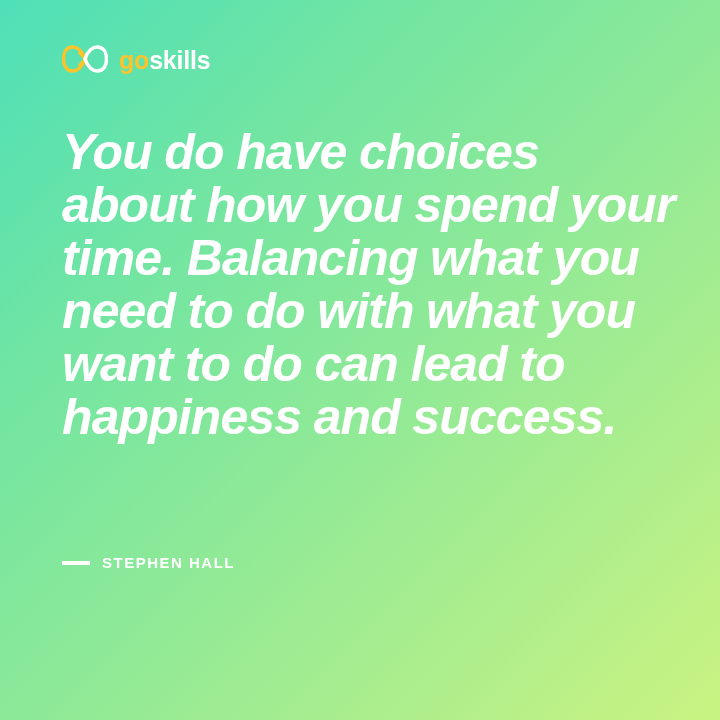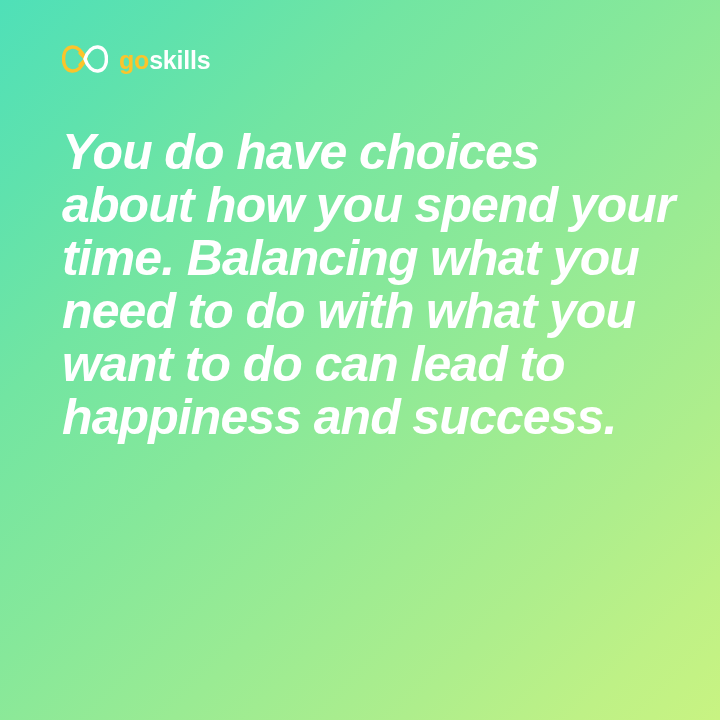--- a/index.html
+++ b/index.html
@@ -120,14 +120,18 @@
 
       <path d="M46 32 C 51 16, 62 7, 72 8 C 83 9, 89 19, 89 32 C 89 45, 83 55, 72 56 C 62 57, 51 48, 46 32 Z" fill="none" stroke="#FFFFFF" stroke-width="7" stroke-linecap="round"></path>
     </svg>
     <div id="logo-wordmark">
       <span class="word-go">go</span><span class="word-skills">skills</span>
     </div>
   </div>
 
   <p id="quote-text">You do have choices about how you spend your time. Balancing what you need to do with what you want to do can lead to happiness and success.</p>
 
+  <div id="attribution">
+    <span id="attribution-rule"></span>
+    <span id="attribution-name">STEPHEN HALL</span>
+  </div>
 
 </div>
 
 </body></html>

